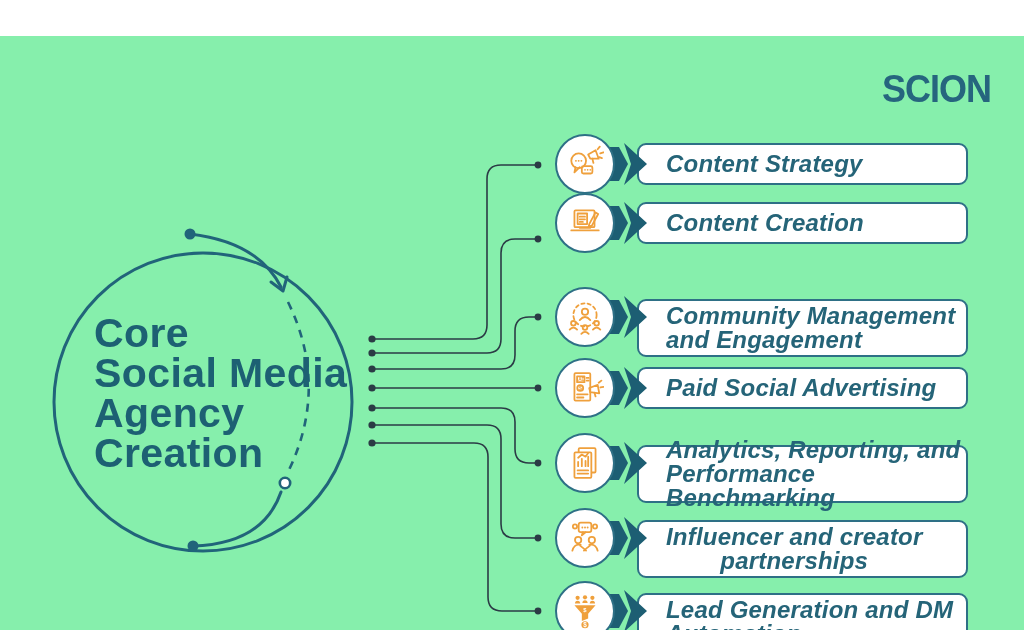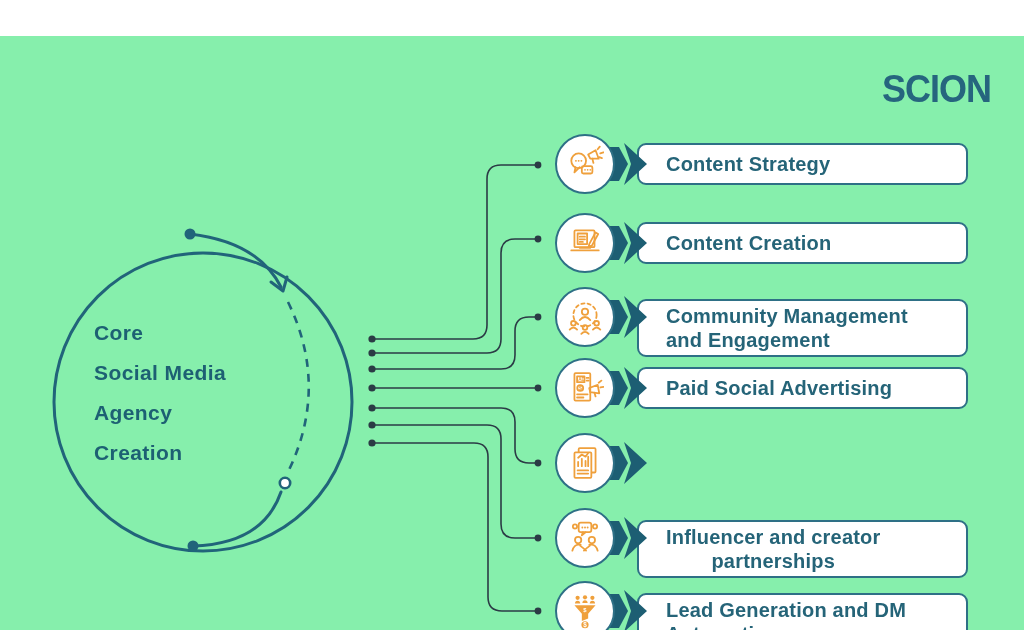--- a/index.html
+++ b/index.html
@@ -1,35 +1,35 @@
 <!DOCTYPE html>
 <html><head>
 <meta charset="utf-8">
 <style>
   html,body{margin:0;padding:0;background:#fff;}
   .stage{position:relative;width:1024px;height:630px;background:#86efac;overflow:hidden;
          font-family:"Liberation Sans",sans-serif;margin-top:36px;}
   svg.layer{position:absolute;left:0;top:0;}
   .logo{position:absolute;top:30px;right:33px;font-size:36px;font-weight:800;
         letter-spacing:-1px;color:#26657E;transform:scaleY(1.08);transform-origin:top right;}
-  .hub-title{position:absolute;left:94px;top:277px;color:#1D6073;font-size:21px;
+  .hub-title{position:absolute;left:94px;top:277px;color:#1D6073;font-size:41px;
              font-weight:700;line-height:40px;letter-spacing:.4px;}
   .hub-title span{display:block;}
   .service-row{position:absolute;left:555px;width:413px;height:60px;}
   .icon-circle{position:absolute;left:0;top:0;width:60px;height:60px;border-radius:50%;
                background:#fff;border:2.4px solid #2E7086;box-sizing:border-box;z-index:3;
                display:flex;align-items:center;justify-content:center;}
   .arrow-svg{position:absolute;left:43px;top:8px;z-index:2;}
   .label-box{position:absolute;left:82px;width:331px;background:#fff;border:2px solid #2E7086;
              border-radius:9px;box-sizing:border-box;z-index:1;display:flex;align-items:center;
              padding-left:27px;}
   .label-box.h1{height:42px;top:9px;}
   .label-box.h2{height:58px;top:12px;}
-  .label-text{font-size:20px;line-height:24px;font-weight:600;color:#256478;
-              white-space:pre-line;letter-spacing:.2px;}
+  .label-text{font-size:24px;line-height:24px;font-weight:600;color:#256478;
+              white-space:pre-line;letter-spacing:.2px;font-style:italic;}
   .ic{stroke:#EFA03C;fill:none;stroke-width:1.7;stroke-linecap:round;stroke-linejoin:round;}
   .icf{fill:#EFA03C;stroke:none;}
   .ictxt{fill:#EFA03C;stroke:none;font-family:"Liberation Sans",sans-serif;font-weight:bold;}
 </style>
 </head>
 <body>
 
 <div class="stage">
 
   <svg class="layer" width="1024" height="630">
@@ -99,21 +99,21 @@
     </div>
     <svg class="arrow-svg" width="52" height="44">
       <polygon points="0,5 21,5 30,22 21,39 0,39" fill="#1D5E73"></polygon>
       <polygon points="26,1 49,22 26,43 33,22" fill="#1D5E73"></polygon>
     </svg>
     <div class="label-box h1">
       <span class="label-text">Content Strategy</span>
     </div>
   </div>
 
-  <div class="service-row" style="top:177px;">
+  <div class="service-row" style="top:157px;">
     <div class="icon-circle">
       <svg width="38" height="38" viewBox="0 0 36 36">
         <rect class="ic" x="8" y="6" width="19" height="16" rx="1"></rect>
         <rect class="ic" x="11" y="9" width="9" height="10"></rect>
         <path class="ic" d="M13,12 h5 M13,14.5 h5 M13,17 h3"></path>
         <path class="ic" d="M22,19 L28,8 L30.5,9.5 L24.5,20.5 L21.5,21.5 Z"></path>
         <path class="ic" d="M5,25 h26 M13,22.5 h10"></path>
       </svg>
     </div>
     <svg class="arrow-svg" width="52" height="44">
@@ -180,20 +180,24 @@
         <rect x="8" y="8" width="16" height="24" rx="1" fill="#ffffff" stroke="#EFA03C" stroke-width="1.7"></rect>
         <path class="ic" d="M11.5,21 v-4 M15,21 v-7 M18.5,21 v-5 M21,21 v-9"></path>
         <path class="ic" d="M11.5,13 L15,10 L18.5,12 L21,8.5"></path>
         <path class="ic" d="M11,25 h10 M11,28 h10"></path>
       </svg>
     </div>
     <svg class="arrow-svg" width="52" height="44">
       <polygon points="0,5 21,5 30,22 21,39 0,39" fill="#1D5E73"></polygon>
       <polygon points="26,1 49,22 26,43 33,22" fill="#1D5E73"></polygon>
     </svg>
+    <div class="label-box h2">
+      <span class="label-text">Analytics, Reporting, and
+Performance Benchmarking</span>
+    </div>
   </div>
 
   <div class="service-row" style="top:472px;text-align:center;">
     <div class="icon-circle">
       <svg width="38" height="38" viewBox="0 0 36 36">
         <rect class="ic" x="12" y="3.5" width="12" height="9" rx="2"></rect>
         <path class="ic" d="M16,12.5 l-1,3 l3.5,-3"></path>
         <circle class="icf" cx="15.5" cy="8" r="0.9"></circle>
           <circle class="icf" cx="18" cy="8" r="0.9"></circle>
           <circle class="icf" cx="20.5" cy="8" r="0.9"></circle>

